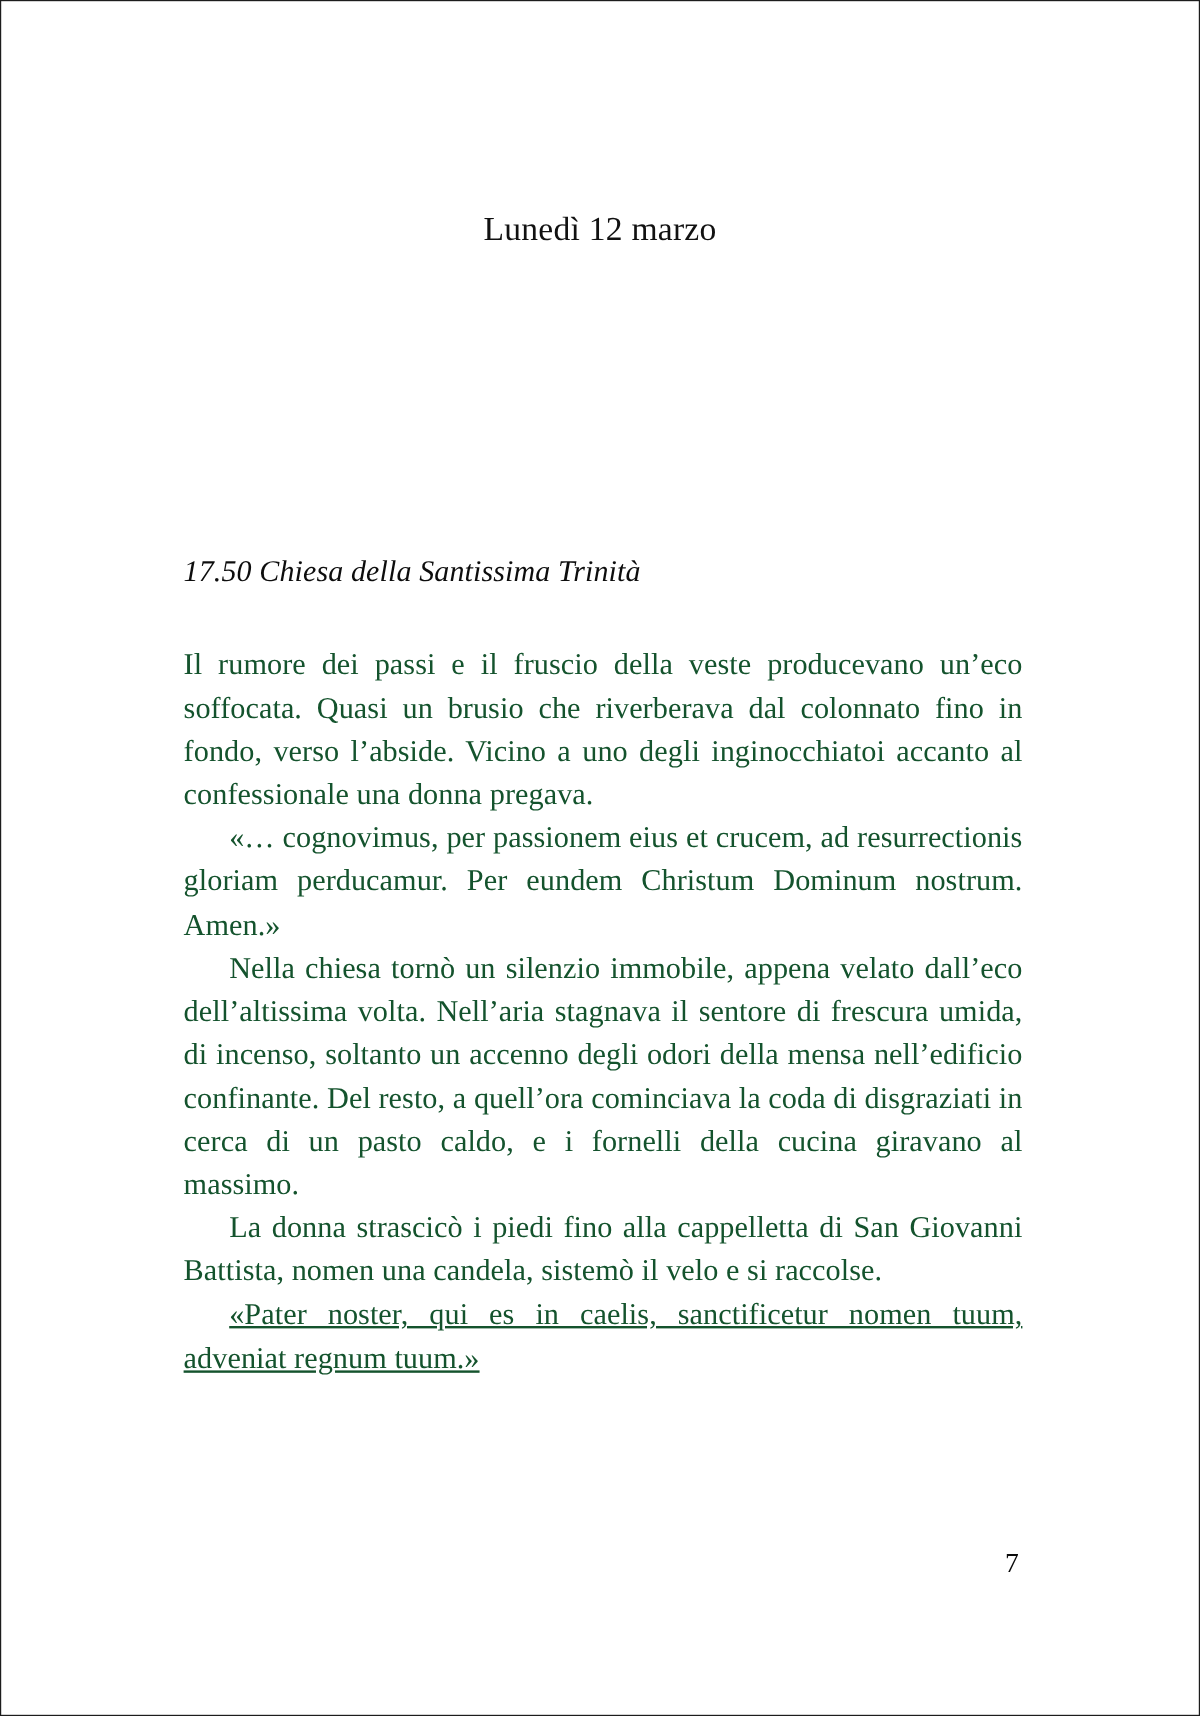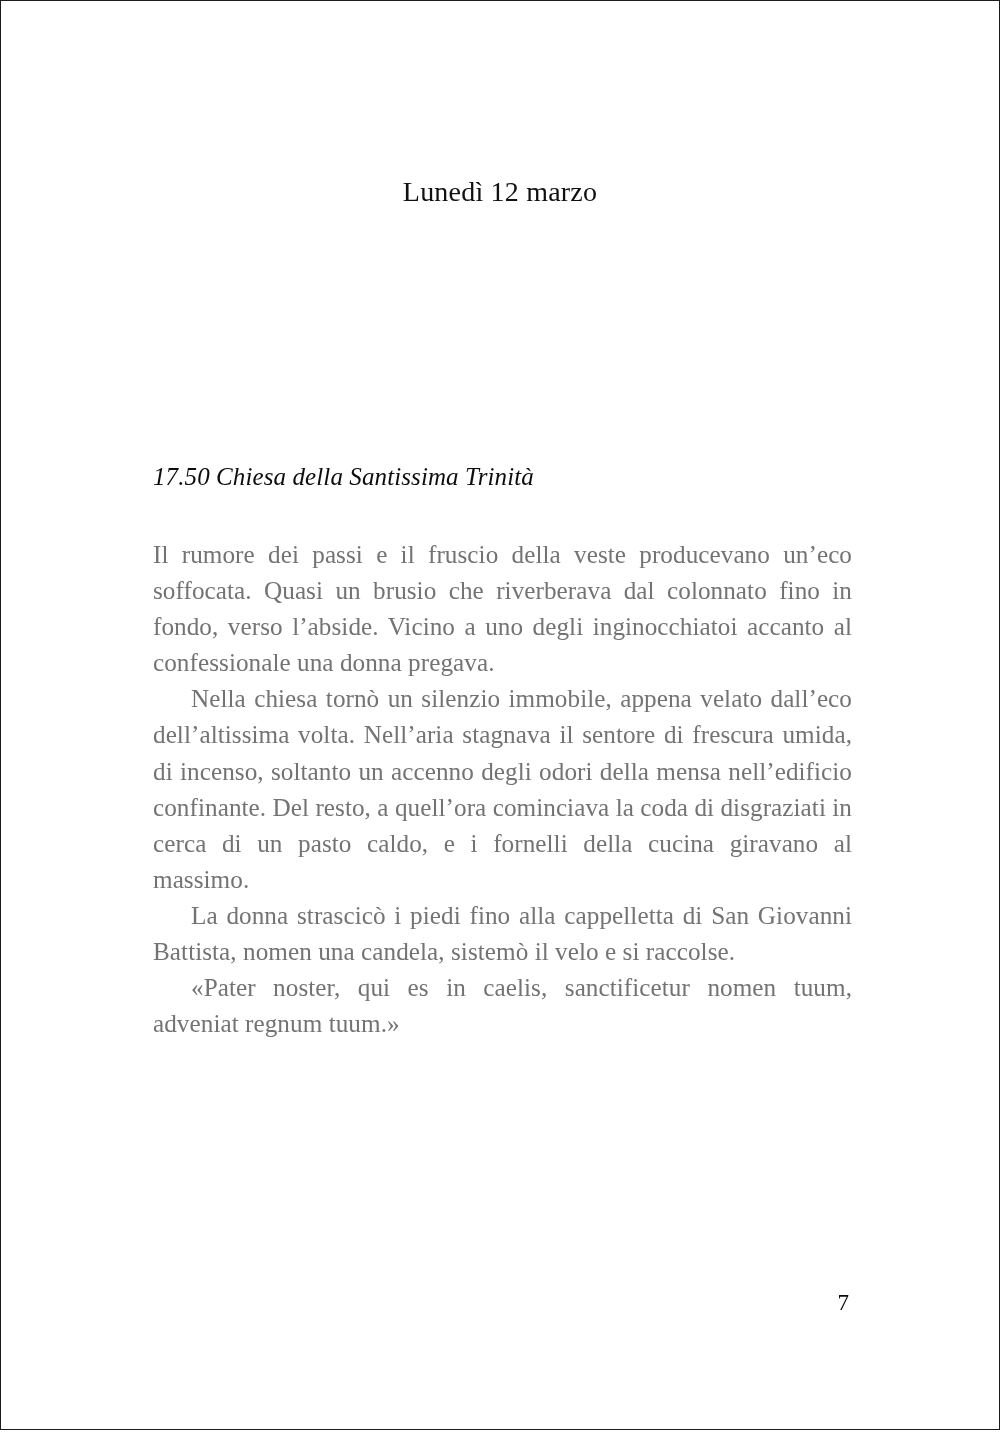--- a/index.html
+++ b/index.html
@@ -53,30 +53,31 @@
   }
 
   .body-copy p {
     margin: 0;
     font-size: 25.2px;
     line-height: 36.1px;
     text-align: justify;
     text-justify: inter-word;
     hyphens: manual;
     -webkit-hyphens: manual;
-    color: #737373;
+    color: #14532d;
     letter-spacing: 0.05px;
   }
 
   .body-copy p.indent {
     text-indent: 38px;
   }
 
   .body-copy p.last-line-natural {
     text-align-last: left;
+    text-decoration: underline;
   }
 
   
   .folio {
     position: absolute;
     right: 150px;
     top: 1288px;
     width: 0;
     white-space: nowrap;
     font-size: 23px;
@@ -96,20 +97,21 @@
 <div class="page">
 
   <h1 class="chapter-title">Lunedì 12 marzo</h1>
 
   <div class="text-block">
 
     <div class="scene-heading">17.50 Chiesa della Santissima Trinità</div>
 
     <div class="body-copy">
       <p>Il rumore dei passi e il fruscio della veste producevano un’eco soffocata. Quasi un brusio che riverberava dal colonnato fino in fondo, verso l’abside. Vicino a uno degli inginocchiatoi accanto al confessionale una donna pregava.</p>
+      <p class="indent">«… cognovimus, per passionem eius et crucem, ad resurrectionis gloriam perducamur. Per eundem Christum Dominum nostrum. Amen.»</p>
       <p class="indent">Nella chiesa tornò un silenzio immobile, appena velato dall’eco dell’altissima volta. Nell’aria stagnava il sentore di frescura umida, di incenso, soltanto un accenno degli odori della mensa nell’edificio confinante. Del resto, a quell’ora cominciava la coda di disgraziati in cerca di un pasto caldo, e i fornelli della cucina giravano al massimo.</p>
       <p class="indent">La donna strascicò i piedi fino alla cappelletta di San Giovanni Battista, nomen una candela, sistemò il velo e si raccolse.</p>
       <p class="indent last-line-natural">«Pater noster, qui es in caelis, sanctificetur nomen tuum, adveniat regnum tuum.»</p>
     </div>
 
   </div>
 
   <div class="folio">
     <span class="folio-inner">7</span>
   </div>

